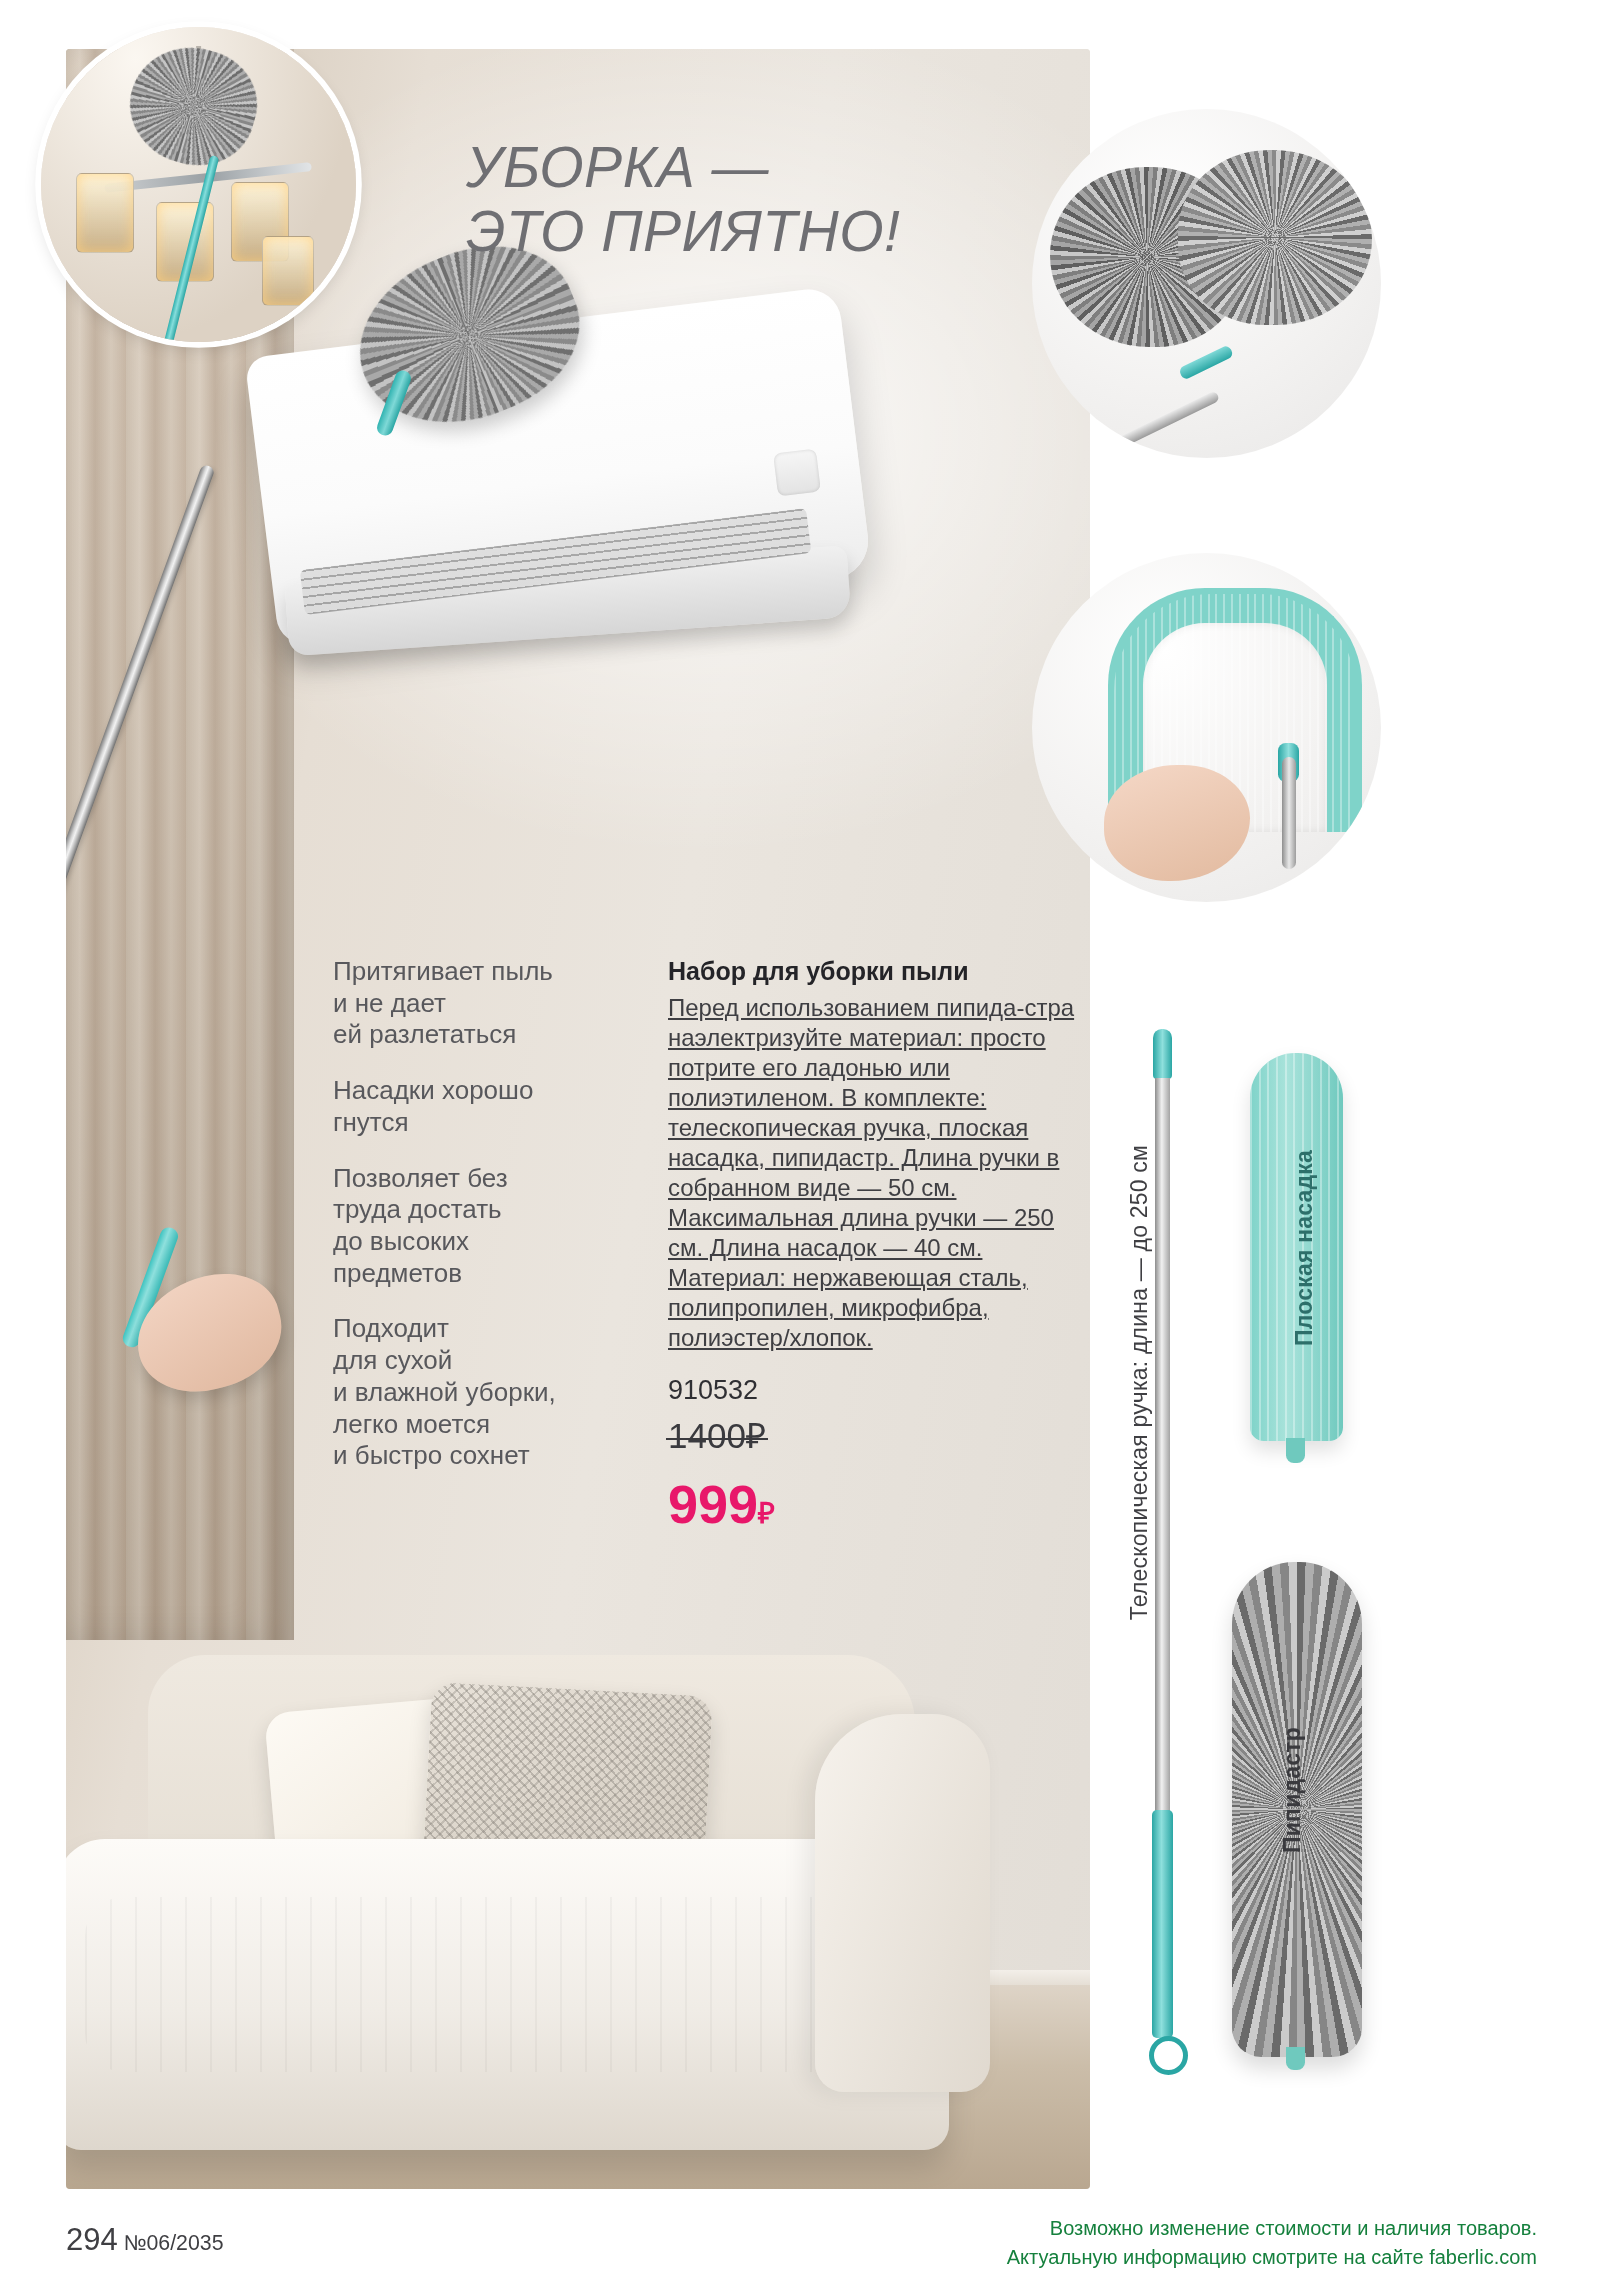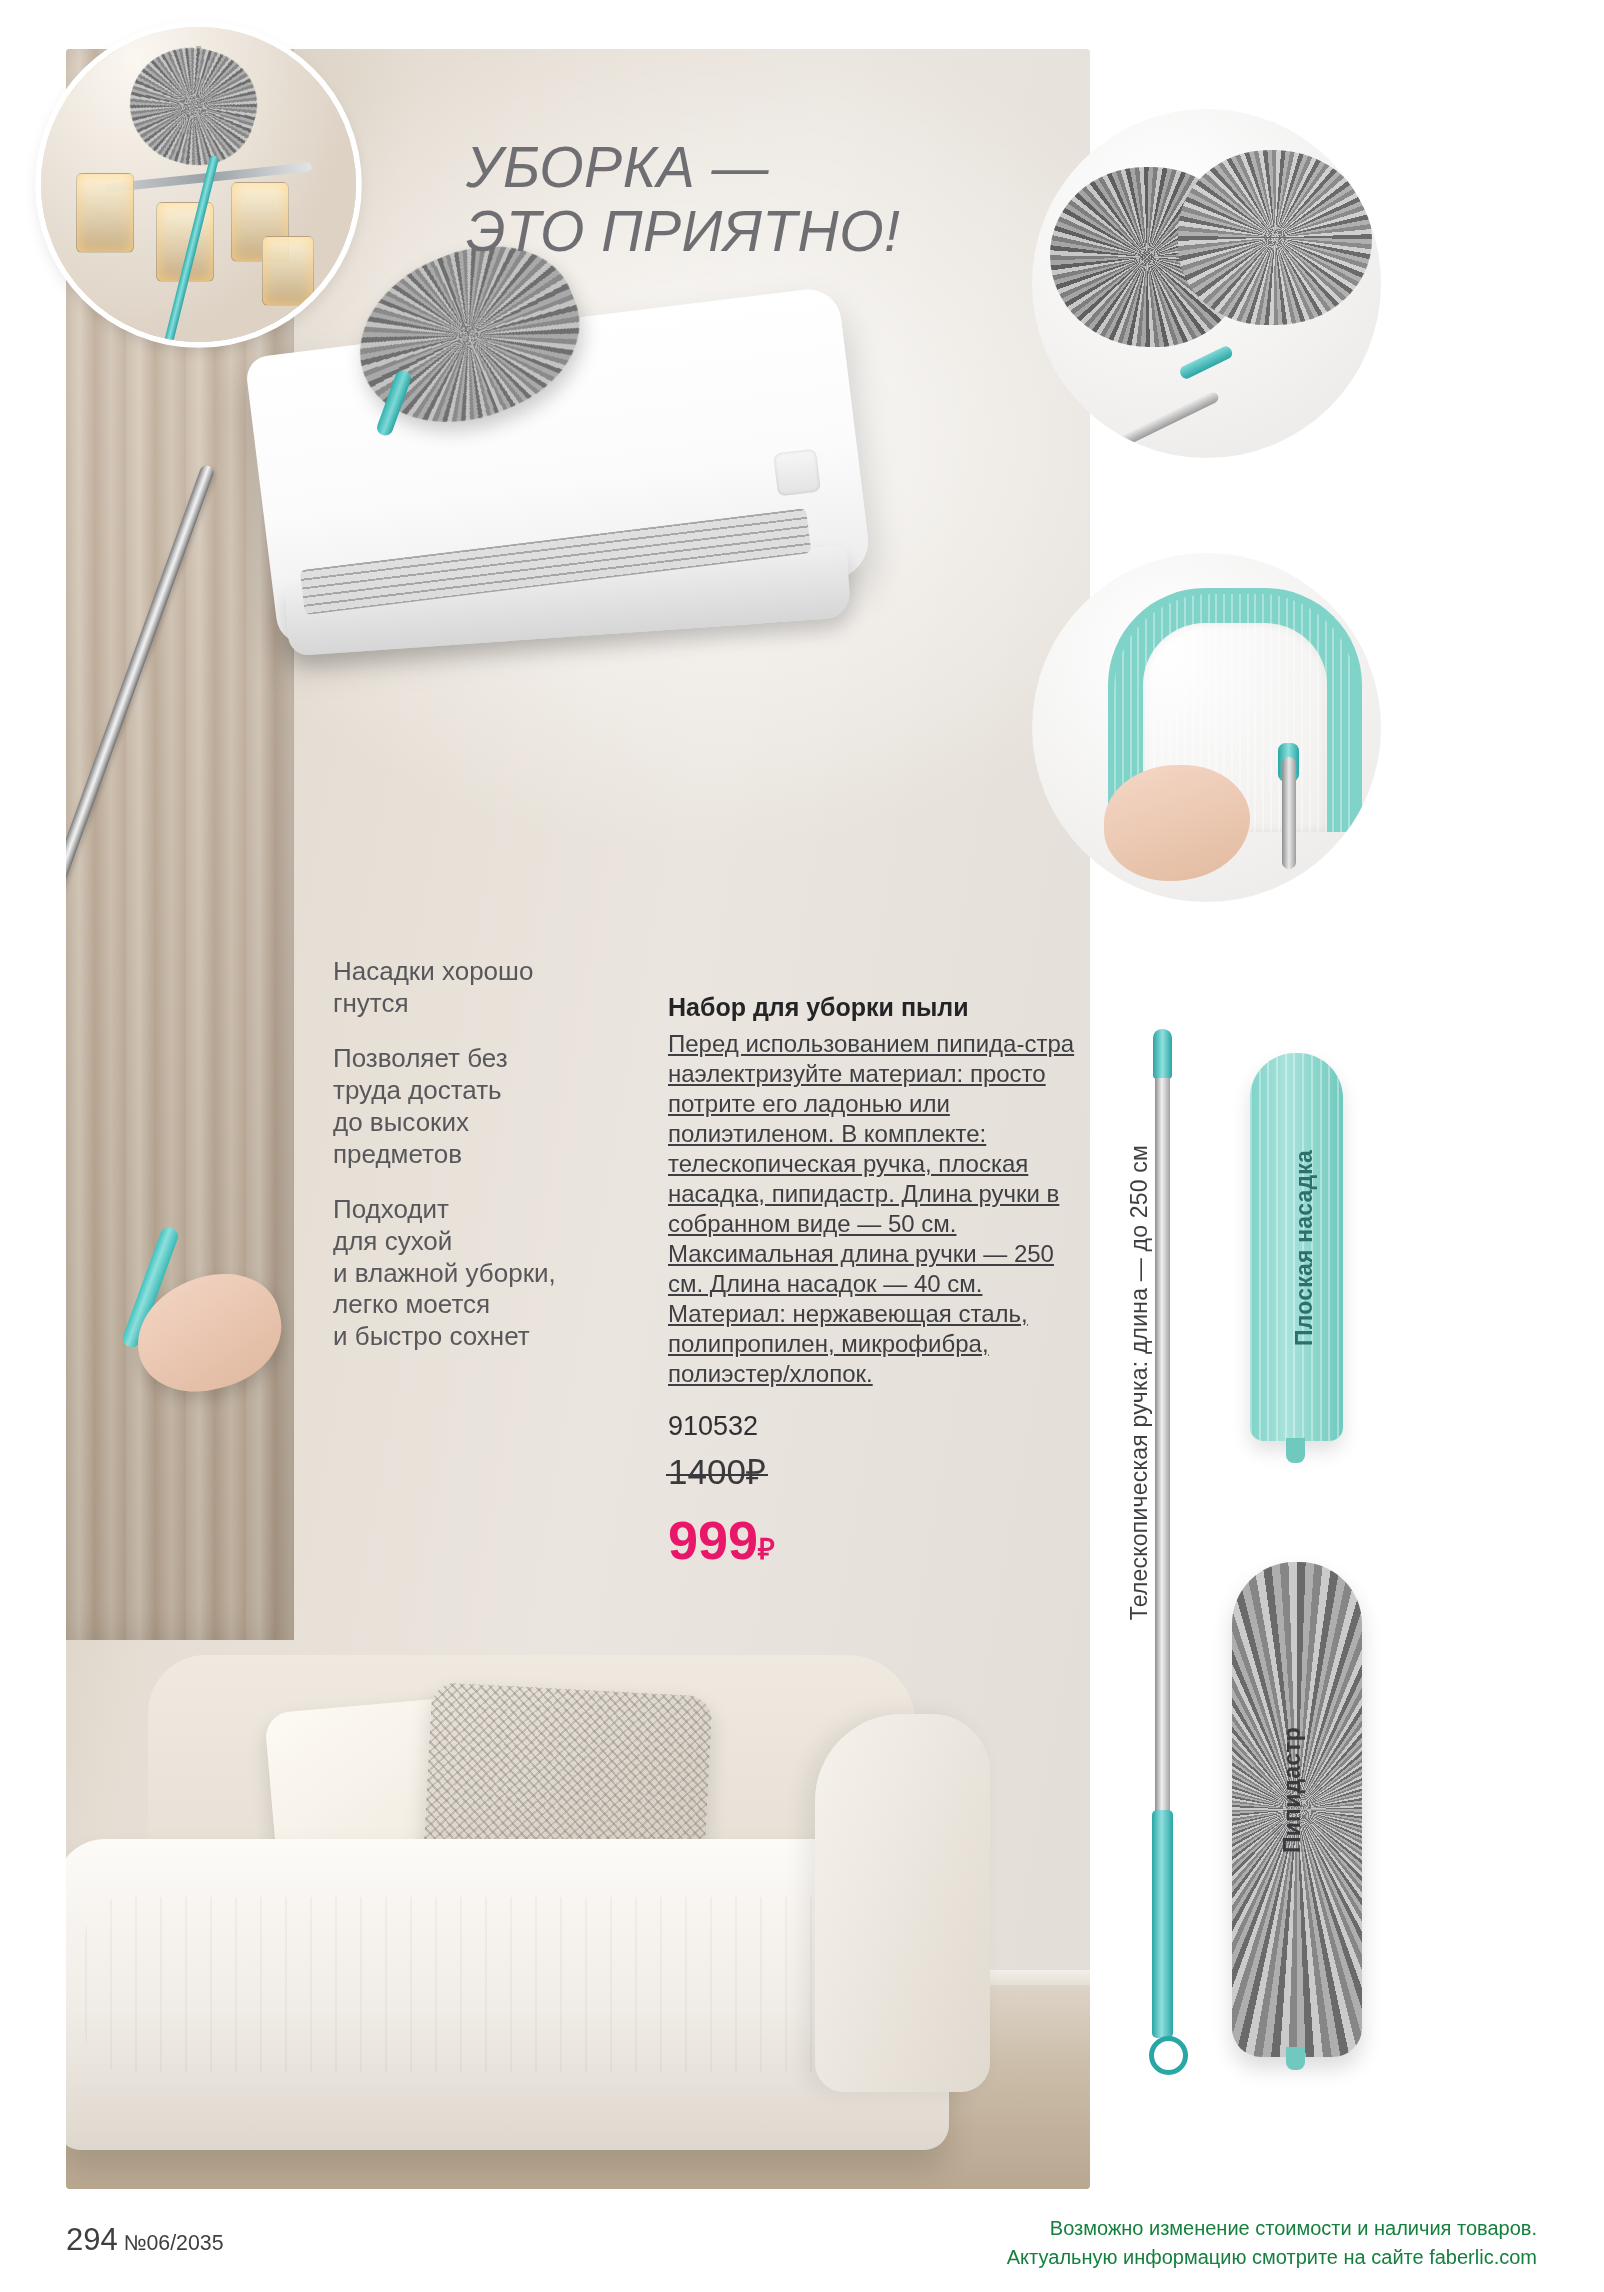--- a/index.html
+++ b/index.html
@@ -271,21 +271,21 @@
   
   .bullets{
     position:absolute;left:333px;top:956px;width:243px;
     font-size:26px;line-height:1.22;color:#58585c;
   }
   .bullets p{margin:0 0 24px 0;}
 
   
   .copy{
     position:absolute;left:668px;top:956px;width:427px;
-    font-size:24px;line-height:1.25;color:#3f3f43;margin-top:36px;
+    font-size:24px;line-height:1.25;color:#3f3f43;
   }
   .copy h3{
     margin:0 0 5.8px 0;font-size:25px;font-weight:bold;color:#242428;
   }
   .copy .desc{margin:0;text-decoration:underline;}
   .copy .code{margin:21.3px 0 0 0;font-size:27px;color:#2f2f33;}
   .price-row{margin-top:5.8px;display:flex;align-items:baseline;gap:13.6px;flex-direction:column;}
   .old-price{
     font-size:35px;color:#3a3a3e;position:relative;white-space:nowrap;
   }
@@ -394,20 +394,23 @@
       <div class="pillow p1"></div>
       <div class="pillow p2"></div>
       <div class="seat"></div>
       <div class="arm"></div>
     </div>
 
     <div class="headline" style="left:400px;top:87px;white-space:pre-line;font-style:italic;">УБОРКА —
 ЭТО ПРИЯТНО!</div>
 
     <div class="bullets" style="left:267px;top:907px;">
+      <p style="white-space:pre-line;">Притягивает пыль
+и не дает
+ей разлетаться</p>
       <p style="white-space:pre-line;">Насадки хорошо
 гнутся</p>
       <p style="white-space:pre-line;">Позволяет без
 труда достать
 до высоких
 предметов</p>
       <p style="white-space:pre-line;">Подходит
 для сухой
 и влажной уборки,
 легко моется

